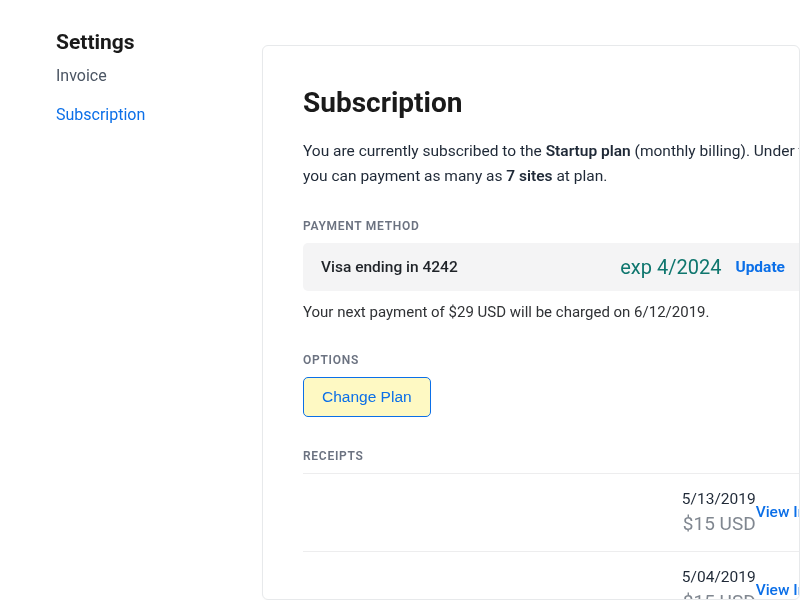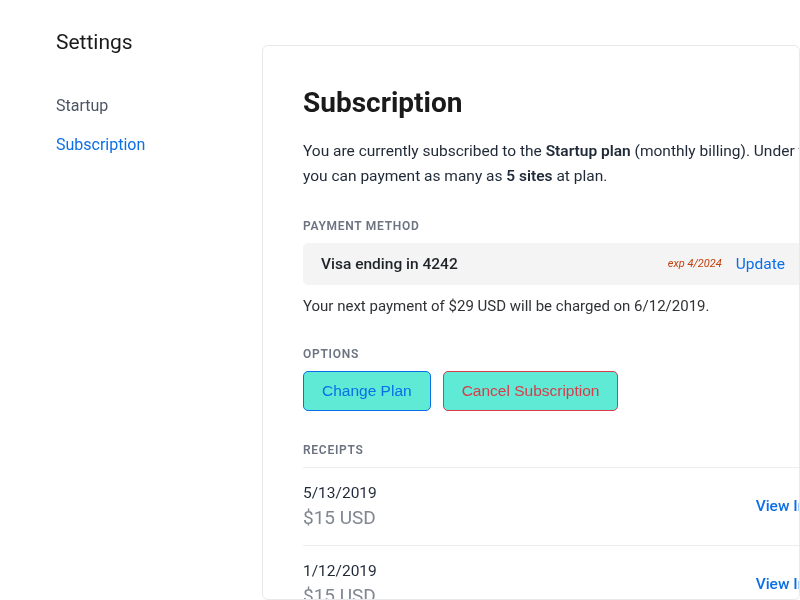--- a/index.html
+++ b/index.html
@@ -22,23 +22,23 @@
       padding-left: 56px;
       padding-top: 30px;
     }
     .sidebar {
       width: 206px;
       flex-shrink: 0;
       padding-right: 20px;
     }
     .sidebar-title {
       font-size: 21px;
-      font-weight: 400;
+      font-weight: 700;
       color: #1a1a1a;
-      margin-bottom: 42px;
+      margin-bottom: 12px;
     }
     .nav-link {
       display: block;
       font-size: 16px;
       color: #4b5563;
       text-decoration: none;
       margin-bottom: 20px;
       cursor: pointer;
     }
     .nav-link.active {
@@ -91,29 +91,28 @@
       max-width: 500px;
     }
     .card-info {
       font-size: 15.5px;
       font-weight: 500;
       color: #1f2328;
       flex-shrink: 0;
       text-align: center;
     }
     .card-exp {
-      font-size: 11px;
-      color: #c2410c;
+      font-size: 20px;
+      color: #0f766e;
       margin-left: auto;
       margin-right: 14px;
-      font-style: italic;
     }
     .update-link {
       color: #0b6fe8;
-      font-weight: 400;
+      font-weight: 700;
       font-size: 15.5px;
       text-decoration: none;
       cursor: pointer;
     }
     .next-payment {
       font-size: 15px;
       color: #303235;
       margin-bottom: 32px;
     }
     .button-row {
@@ -122,21 +121,21 @@
       margin-bottom: 32px;
     }
     .btn {
       display: inline-flex;
       align-items: center;
       justify-content: center;
       padding: 10px 18px;
       font-size: 15.5px;
       font-weight: 500;
       border-radius: 5px;
-      background: #5eead4;
+      background: #fef9c3;
       cursor: pointer;
     }
     .btn-primary {
       color: #0b6fe8;
       border: 1.5px solid #0b6fe8;
     }
     .btn-danger {
       color: #d93b4a;
       border: 1.5px solid #d93b4a;
     }
@@ -148,20 +147,21 @@
       align-items: center;
       padding: 16px 0;
       border-bottom: 1px solid #ededee;
       max-width: 540px;
     }
     .receipt-row.first {
       border-top: 1px solid #ededee;
     }
     .receipt-left {
       flex: 1;
+      text-align: right;
     }
     .receipt-date {
       font-size: 15.5px;
       color: #1f2937;
       margin-bottom: 4px;
     }
     .receipt-amount {
       font-size: 19px;
       color: #808790;
     }
@@ -173,59 +173,58 @@
       cursor: pointer;
       white-space: nowrap;
     }
   </style>
 </head>
 <body>
 
 <div class="container">
   <aside class="sidebar">
     <h2 class="sidebar-title">Settings</h2>
-    <a class="nav-link">Startup</a>
+    <a class="nav-link">Invoice</a>
     <a class="nav-link active">Subscription</a>
   </aside>
 
   <main class="content">
     <div class="content-inner">
     <h1 class="page-title">Subscription</h1>
 
     <p class="description">
       <span>You are currently subscribed to the </span><b>Startup plan</b><span> (monthly billing). Under this plan,</span><br>
-      <span>you can payment as many as </span><b>5 sites</b><span> at plan.</span>
+      <span>you can payment as many as </span><b>7 sites</b><span> at plan.</span>
     </p>
 
     <div class="section-label">PAYMENT METHOD</div>
     <div class="payment-card">
       <span class="card-info">Visa ending in 4242</span>
       <span class="card-exp">exp 4/2024</span>
       <a class="update-link">Update</a>
     </div>
     <p class="next-payment">Your next payment of $29 USD will be charged on 6/12/2019.</p>
 
     <div class="section-label">OPTIONS</div>
     <div class="button-row">
       <button class="btn btn-primary">Change Plan</button>
-      <button class="btn btn-danger">Cancel Subscription</button>
     </div>
 
     <div class="section-label">RECEIPTS</div>
     <div class="receipts">
       <div class="receipt-row first">
         <div class="receipt-left">
           <div class="receipt-date">5/13/2019</div>
           <div class="receipt-amount">$15 USD</div>
         </div>
         <a class="view-link">View Invoice</a>
       </div>
       <div class="receipt-row">
         <div class="receipt-left">
-          <div class="receipt-date">1/12/2019</div>
+          <div class="receipt-date">5/04/2019</div>
           <div class="receipt-amount">$15 USD</div>
         </div>
         <a class="view-link">View Invoice</a>
       </div>
     </div>
     </div>
   </main>
 </div>
 
 </body></html>

